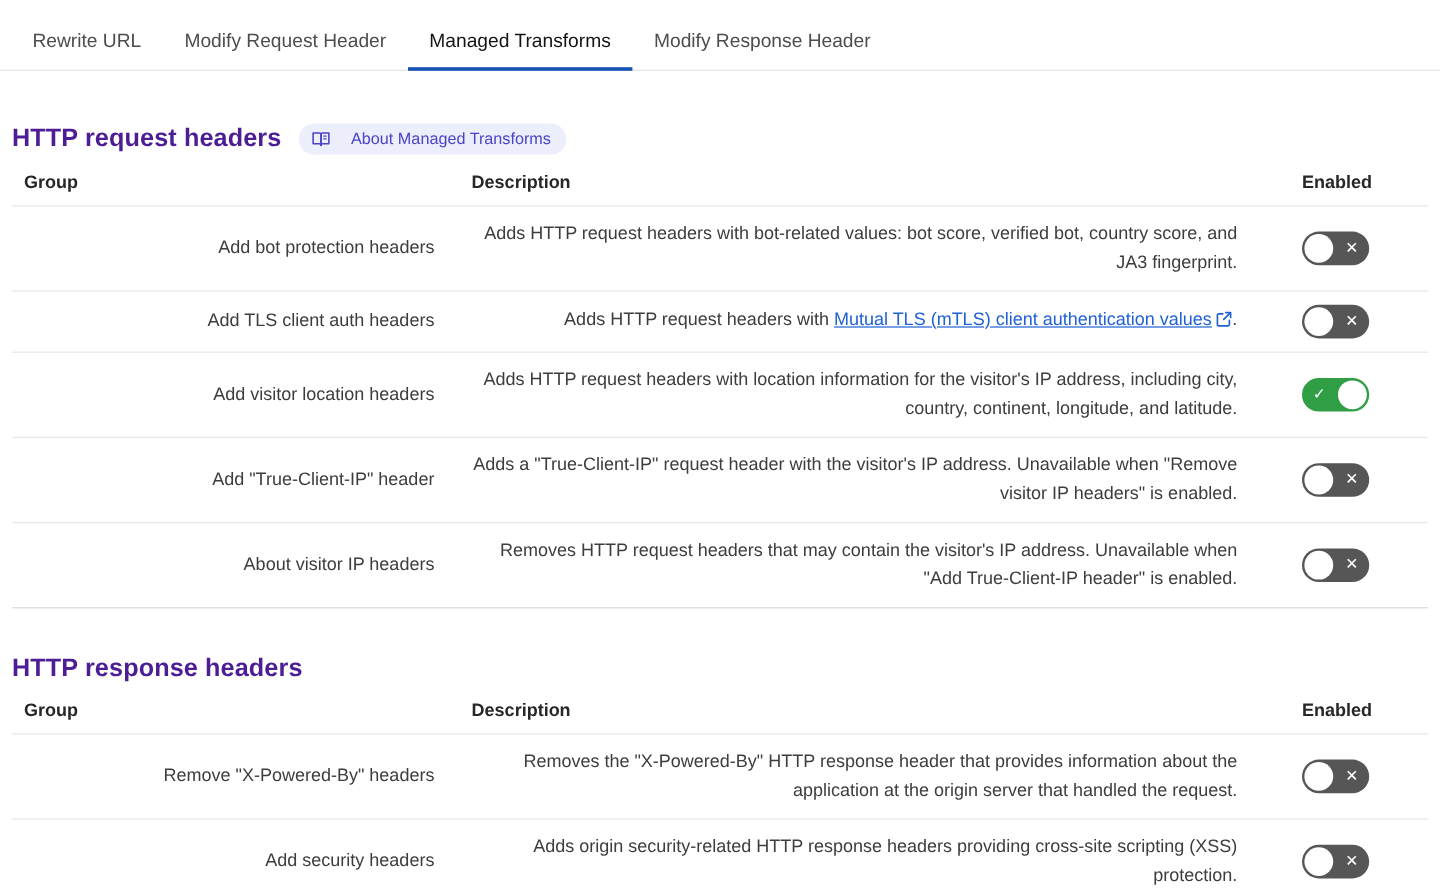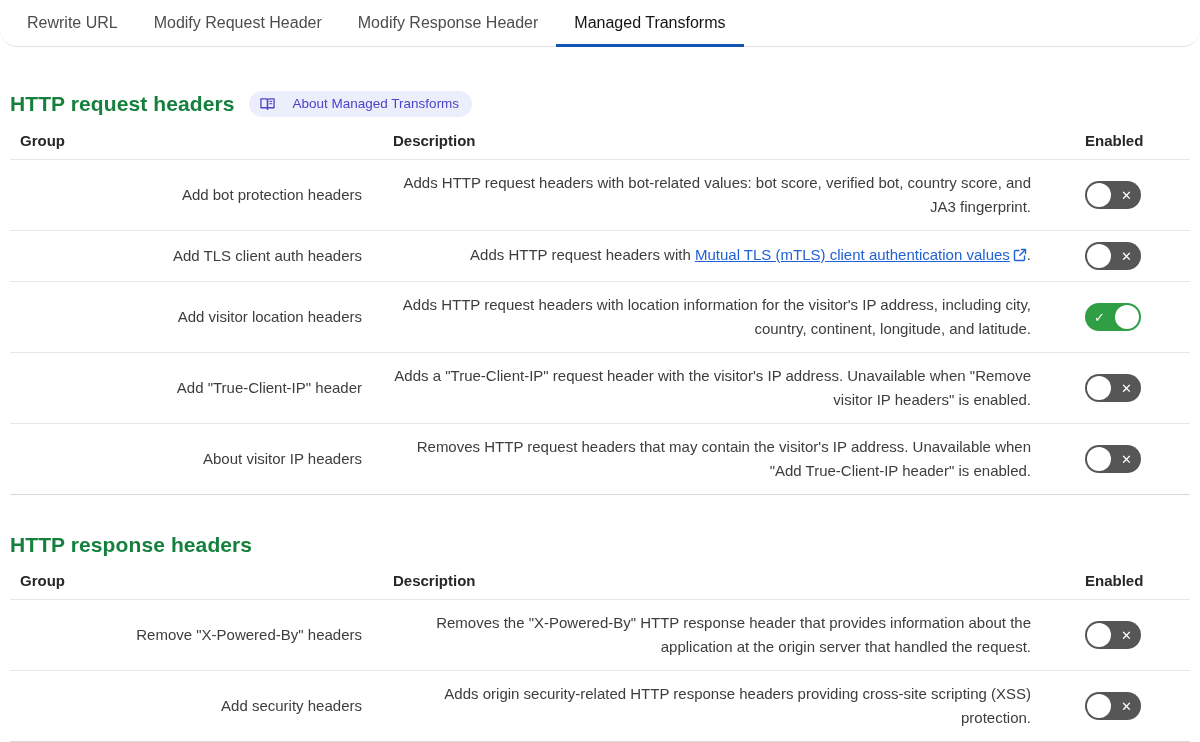--- a/index.html
+++ b/index.html
@@ -11,22 +11,21 @@
     color: #3d3d3d;
     overflow: hidden;
   }
 
   
   .tabbar {
     display: flex;
     align-items: flex-end;
     border-bottom: 1px solid #e3e3e3;
     padding-left: 9px;
-    height: 47px;
-    border-radius: 17px;
+    height: 59px;
   }
   .tab {
     position: relative;
     padding: 0 18px 14px 18px;
     font-size: 16px;
     color: #4d4d4d;
     white-space: nowrap;
     cursor: pointer;
   }
   .tab.active { color: #141414; }
@@ -43,21 +42,21 @@
 
   .section-title-row {
     display: flex;
     align-items: center;
     gap: 14px;
     margin: 44px 0 0 0;
   }
   .section-title {
     font-size: 21px;
     font-weight: bold;
-    color: #15803d;
+    color: #4c1d95;
     margin: 0;
     letter-spacing: 0.1px;
   }
   .badge {
     display: inline-flex;
     align-items: center;
     gap: 18px;
     background: #edeefb;
     color: #4b43c8;
     font-size: 13.5px;
@@ -134,22 +133,22 @@
   .toggle.on  .glyph-check { display: block; }
 
   .response-block .section-title-row { margin-top: 38px; }
 </style>
 </head>
 <body>
 
 <nav class="tabbar">
   <div class="tab">Rewrite URL</div>
   <div class="tab">Modify Request Header</div>
+  <div class="tab active">Managed Transforms</div>
   <div class="tab">Modify Response Header</div>
-  <div class="tab active">Managed Transforms</div>
 </nav>
 
 <div class="main">
 
   <section>
     <div class="section-title-row">
       <h1 class="section-title">HTTP request headers</h1>
       <span class="badge">
         <span>
           <svg width="15" height="14" viewBox="0 0 16 14" fill="none" stroke="#4b43c8" stroke-width="1.4" stroke-linejoin="round">

